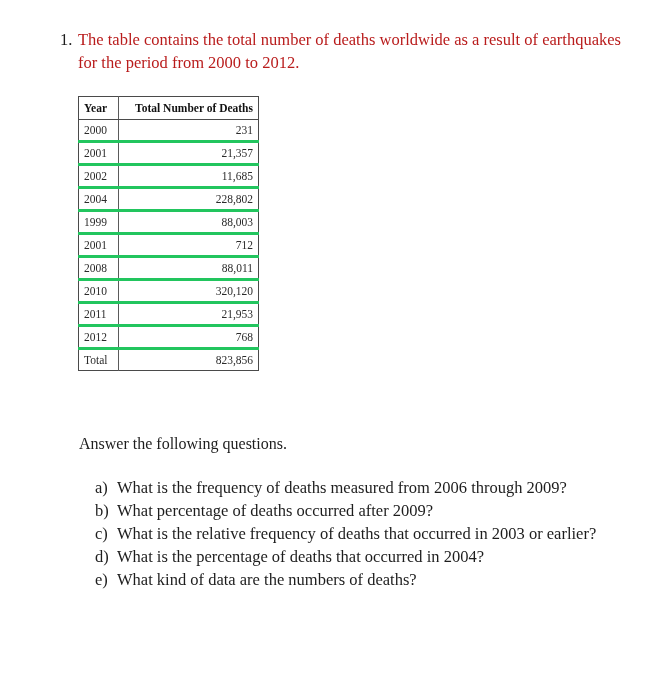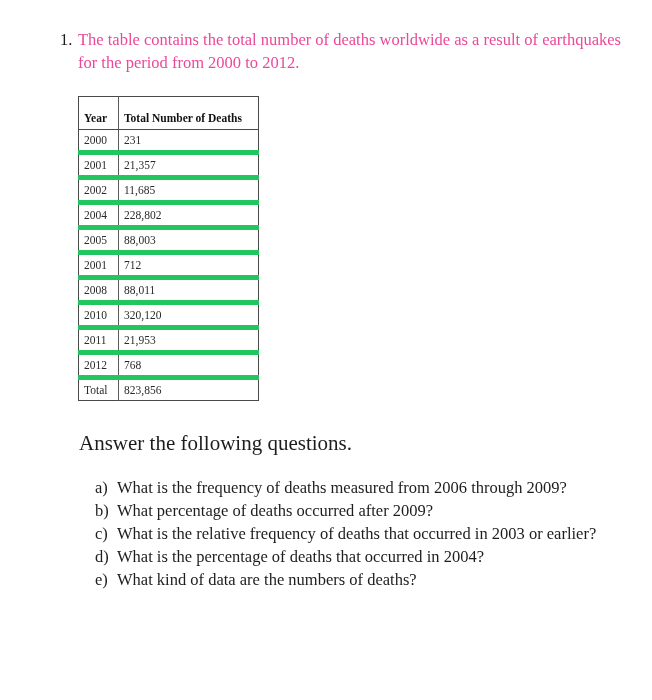--- a/index.html
+++ b/index.html
@@ -36,73 +36,74 @@
     flex: 0 0 auto;
     width: 18px;
     font-size: 16.5px;
     line-height: 23px;
     color: #1d1d1d;
   }
   .problem-text {
     flex: 1 1 auto;
     font-size: 16.5px;
     line-height: 23px;
-    color: #ec4899;
+    color: #b91c1c;
   }
 
   
   .table-wrap {
     position: absolute;
     left: 78px;
     top: 96px;
   }
   table.deaths {
     border-collapse: collapse;
     border: 1.4px solid #4a4a4a;
     background: #ffffff;
     table-layout: fixed;
   }
   table.deaths th,
   table.deaths td {
     border-right: 1.1px solid #5a5a5a;
-    border-bottom: 5px solid #22c55e;
+    border-bottom: 3px solid #22c55e;
     padding: 2px 5px 2px 5px;
     text-align: left;
     vertical-align: middle;
     font-size: 11.5px;
     line-height: 15px;
     height: 16px;
     color: #2a2a2a;
     white-space: nowrap;
   }
   table.deaths th:last-child,
   table.deaths td:last-child {
     border-right: none;
+    text-align: right;
   }
   table.deaths thead th {
     font-weight: bold;
     font-size: 11.5px;
     color: #111111;
     border-bottom: 1.4px solid #4a4a4a;
-    padding-top: 13px;
+    padding-top: 3px;
     padding-bottom: 3px;
   }
   table.deaths tbody tr:last-child td {
     border-bottom: none;
     margin-top: 32px;
   }
   col.col-year { width: 40px; }
   col.col-deaths { width: 140px; }
 
   
   .answer-prompt {
     position: absolute;
     left: 79px;
     top: 432px;
-    font-size: 21px;
+    font-size: 16px;
     line-height: 23px;
     color: #1d1d1d;
   }
 
   
   .questions {
     position: absolute;
     left: 95px;
     top: 476px;
     width: 520px;
@@ -155,21 +156,21 @@
           </tr>
           <tr>
             <td>2002</td>
             <td>11,685</td>
           </tr>
           <tr>
             <td>2004</td>
             <td>228,802</td>
           </tr>
           <tr>
-            <td>2005</td>
+            <td>1999</td>
             <td>88,003</td>
           </tr>
           <tr>
             <td>2001</td>
             <td>712</td>
           </tr>
           <tr>
             <td>2008</td>
             <td>88,011</td>
           </tr>

